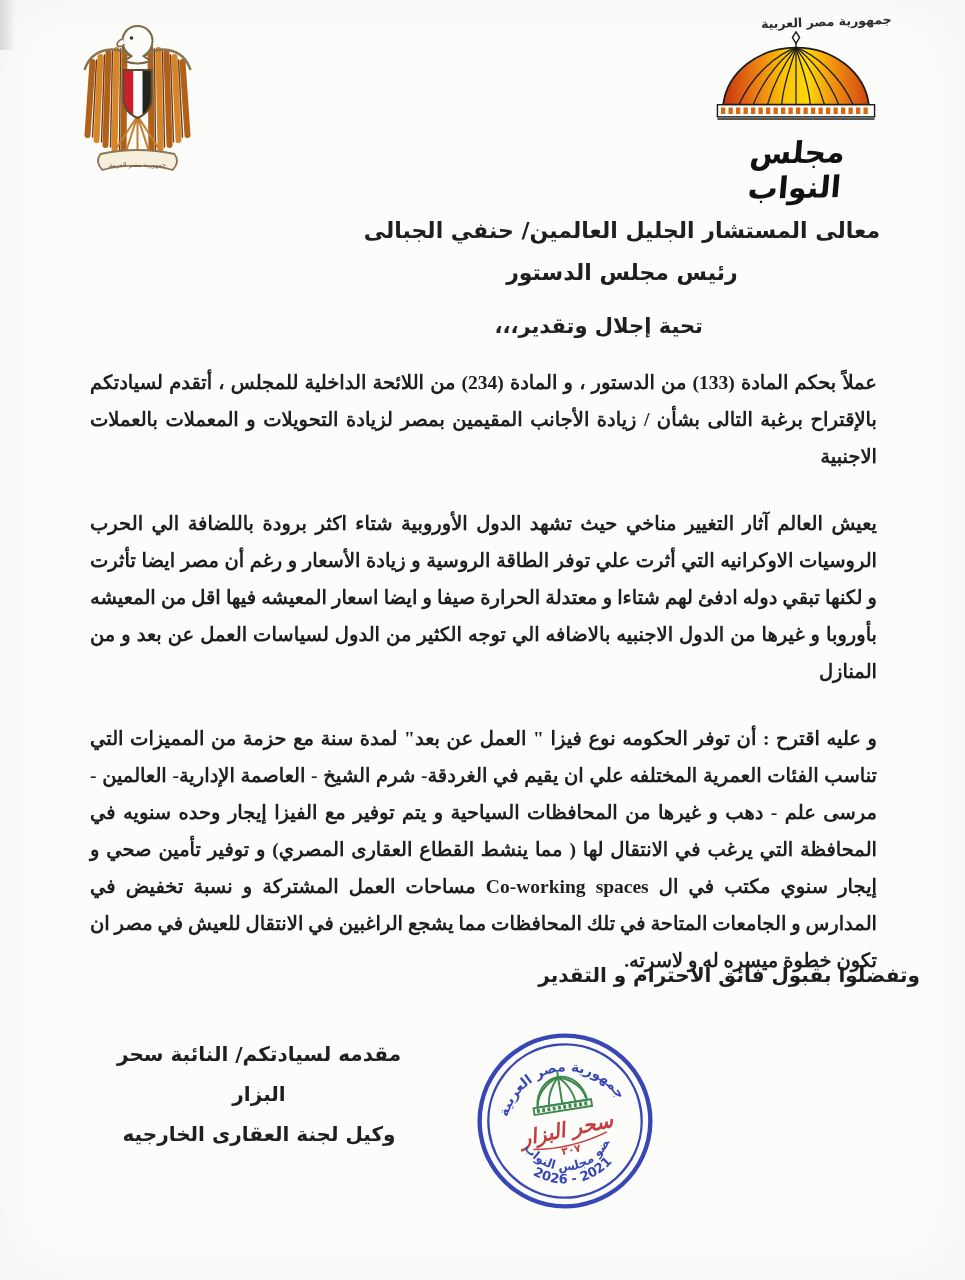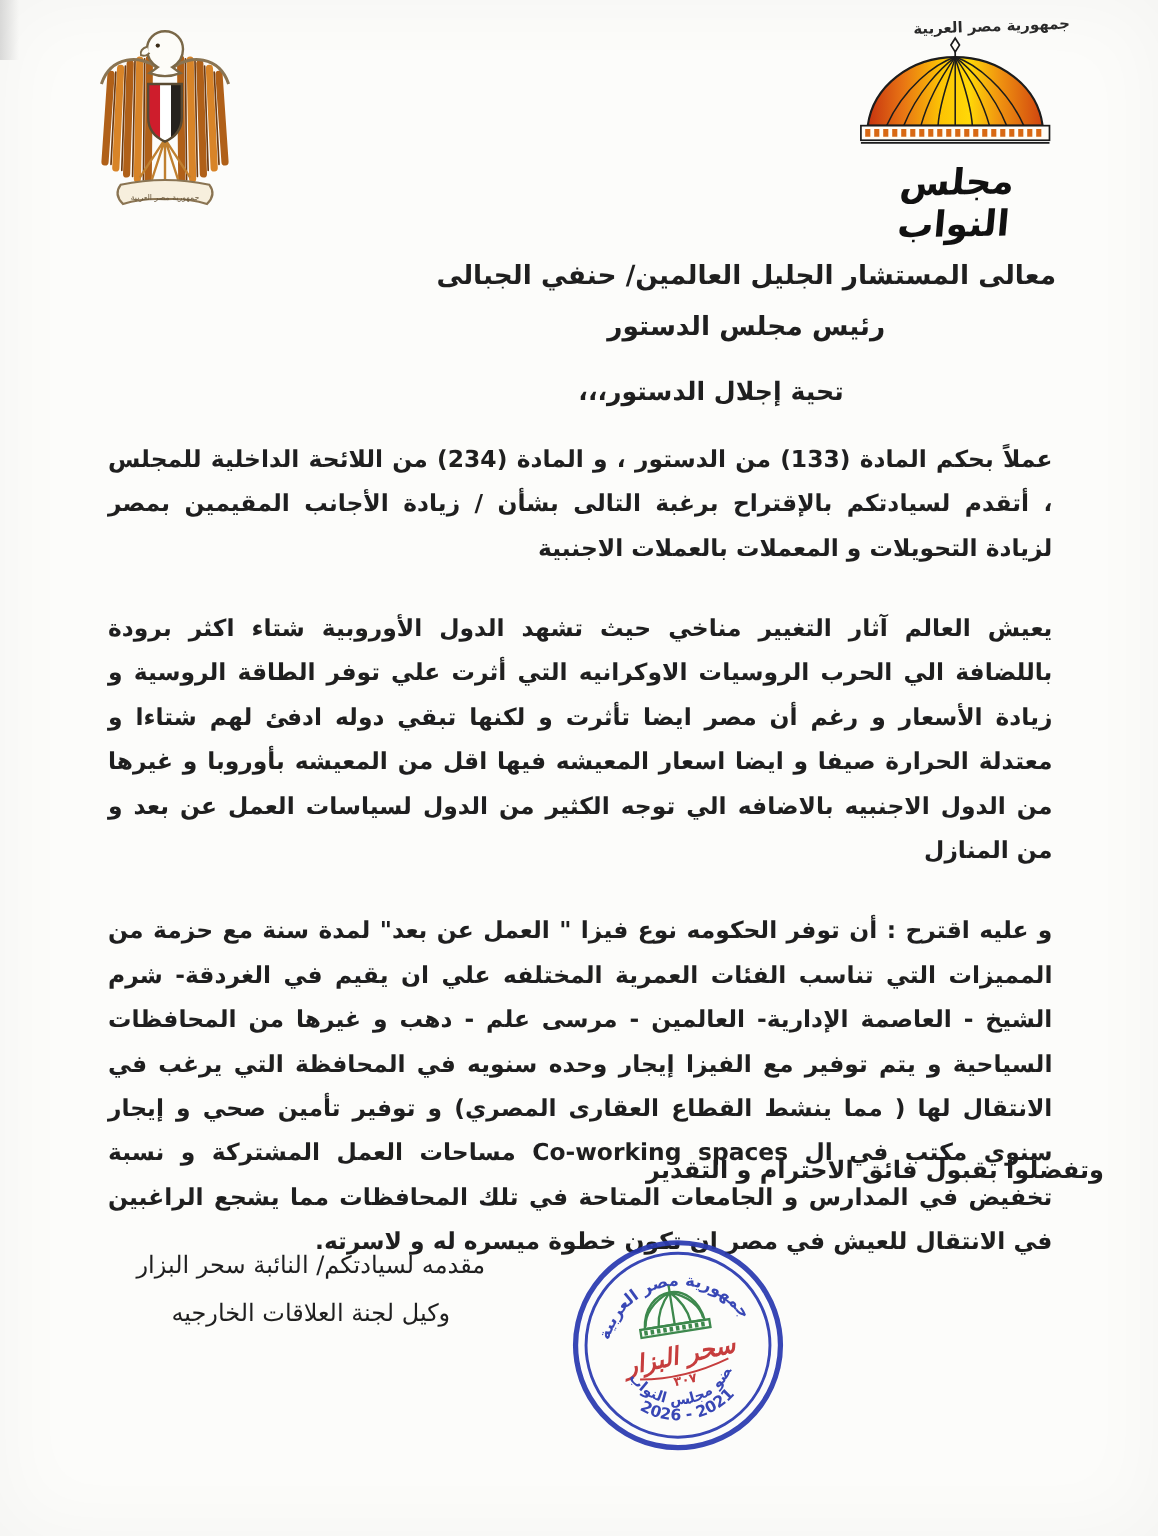--- a/index.html
+++ b/index.html
@@ -20,26 +20,26 @@
     transform:translateX(58px) rotate(-2deg); color:#2a2a2a; }
   .logo .council-title { font-size:30px; font-weight:bold; color:#111;
     margin-top:2px; transform:skewX(-6deg) rotate(-1deg); letter-spacing:1px; }
 
   
   .recipient { position:absolute; top:210px; right:85px; direction:rtl; text-align:center;
     font-size:22px; font-weight:bold; line-height:42px; }
   .greeting { position:absolute; top:314px; right:262px; direction:rtl;
     font-size:21px; font-weight:bold; }
   .body-text { position:absolute; top:364px; right:88px; left:90px; direction:rtl;
-    text-align:justify; font-size:19.5px; font-weight:bold; line-height:37px; }
+    text-align:justify; font-size:19.5px; font-weight:bold; line-height:37px;font-family:Liberation Serif, serif; }
   .body-text p { margin:0 0 30px 0; }
   .closing { position:absolute; top:963px; left:140px; width:780px; direction:rtl;
     text-align:right; font-size:20px; font-weight:bold; }
   .signature { position:absolute; top:1034px; left:88px; width:342px; direction:rtl;
-    text-align:center; font-size:20px; font-weight:normal; line-height:40px; }
+    text-align:center; font-size:20px; font-weight:bold; line-height:40px; }
 
   
   .stamp { position:absolute; left:468px; top:1024px; width:194px; height:194px;
     transform:rotate(-9deg); opacity:.93; }
 </style>
 </head>
 <body>
 
 <div class="page">
   <div class="scan-mark"></div>
@@ -113,33 +113,33 @@
       <line x1="10" y1="126" x2="230" y2="126" stroke="#1c1c1c" stroke-width="2"></line>
     </svg>
     <div class="council-title">مجلس النواب</div>
   </div>
 
   <div class="recipient">
     <div>معالى المستشار الجليل العالمين/ حنفي الجبالى</div>
     <div>رئيس مجلس الدستور</div>
   </div>
 
-  <div class="greeting">تحية إجلال الدستور،،،</div>
+  <div class="greeting">تحية إجلال وتقدير،،،</div>
 
   <div class="body-text">
     <p>عملاً بحكم المادة (133) من الدستور ، و المادة (234) من اللائحة الداخلية للمجلس ، أتقدم لسيادتكم بالإقتراح برغبة التالى بشأن / زيادة الأجانب المقيمين بمصر لزيادة التحويلات و المعملات بالعملات الاجنبية</p>
     <p>يعيش العالم آثار التغيير مناخي حيث تشهد الدول الأوروبية شتاء اكثر برودة باللضافة الي الحرب الروسيات الاوكرانيه التي أثرت علي توفر الطاقة الروسية و زيادة الأسعار و رغم أن مصر ايضا تأثرت و لكنها تبقي دوله ادفئ لهم شتاءا و معتدلة الحرارة صيفا و ايضا اسعار المعيشه فيها اقل من المعيشه بأوروبا و غيرها من الدول الاجنبيه بالاضافه الي توجه الكثير من الدول لسياسات العمل عن بعد و من المنازل</p>
     <p>و عليه اقترح : أن توفر الحكومه نوع فيزا " العمل عن بعد" لمدة سنة مع حزمة من المميزات التي تناسب الفئات العمرية المختلفه علي ان يقيم في الغردقة- شرم الشيخ - العاصمة الإدارية- العالمين - مرسى علم - دهب و غيرها من المحافظات السياحية و يتم توفير مع الفيزا إيجار وحده سنويه في المحافظة التي يرغب في الانتقال لها ( مما ينشط القطاع العقارى المصري) و توفير تأمين صحي و إيجار سنوي مكتب في ال Co-working spaces مساحات العمل المشتركة و نسبة تخفيض في المدارس و الجامعات المتاحة في تلك المحافظات مما يشجع الراغبين في الانتقال للعيش في مصر ان تكون خطوة ميسره له و لاسرته.</p>
   </div>
 
   <div class="closing">وتفضلوا بقبول فائق الاحترام و التقدير</div>
 
   <div class="signature">
     <div>مقدمه لسيادتكم/ النائبة سحر البزار</div>
-    <div>وكيل لجنة العلاقات الخارجيه</div>
+    <div>وكيل لجنة العقارى الخارجيه</div>
   </div>
 
   <div class="stamp">
     <svg width="194" height="194" viewBox="-100 -100 200 200">
       <g fill="none" stroke="#2a3ab0">
         <circle r="88" stroke-width="4.5"></circle>
         <circle r="79" stroke-width="2.5"></circle>
       </g>
       <defs>
         <path id="arcTop" d="M -63 6 A 63.3 63.3 0 0 1 63 6"></path>

